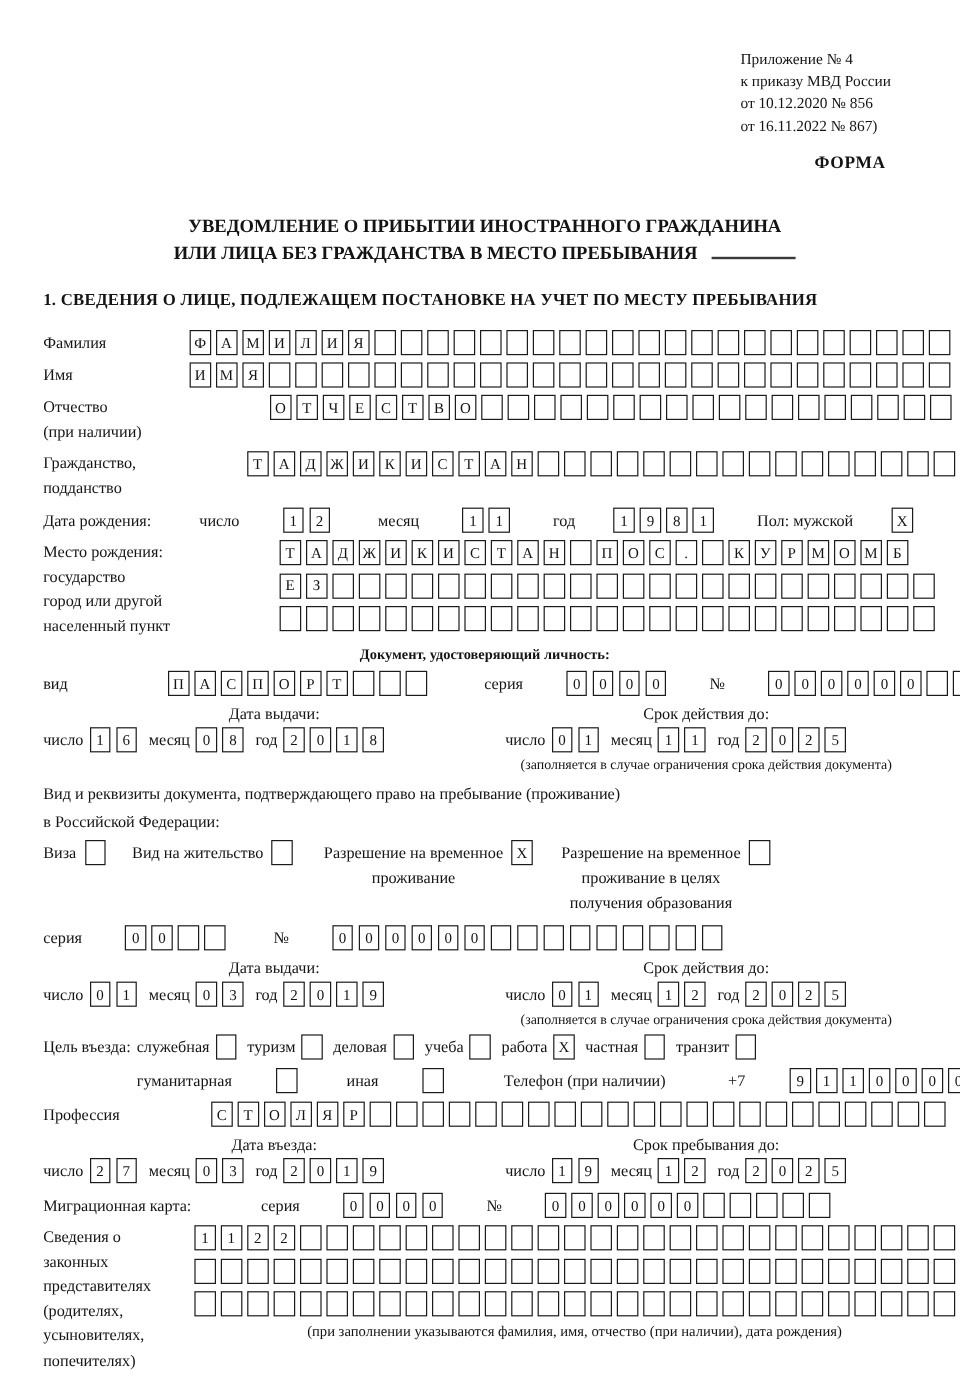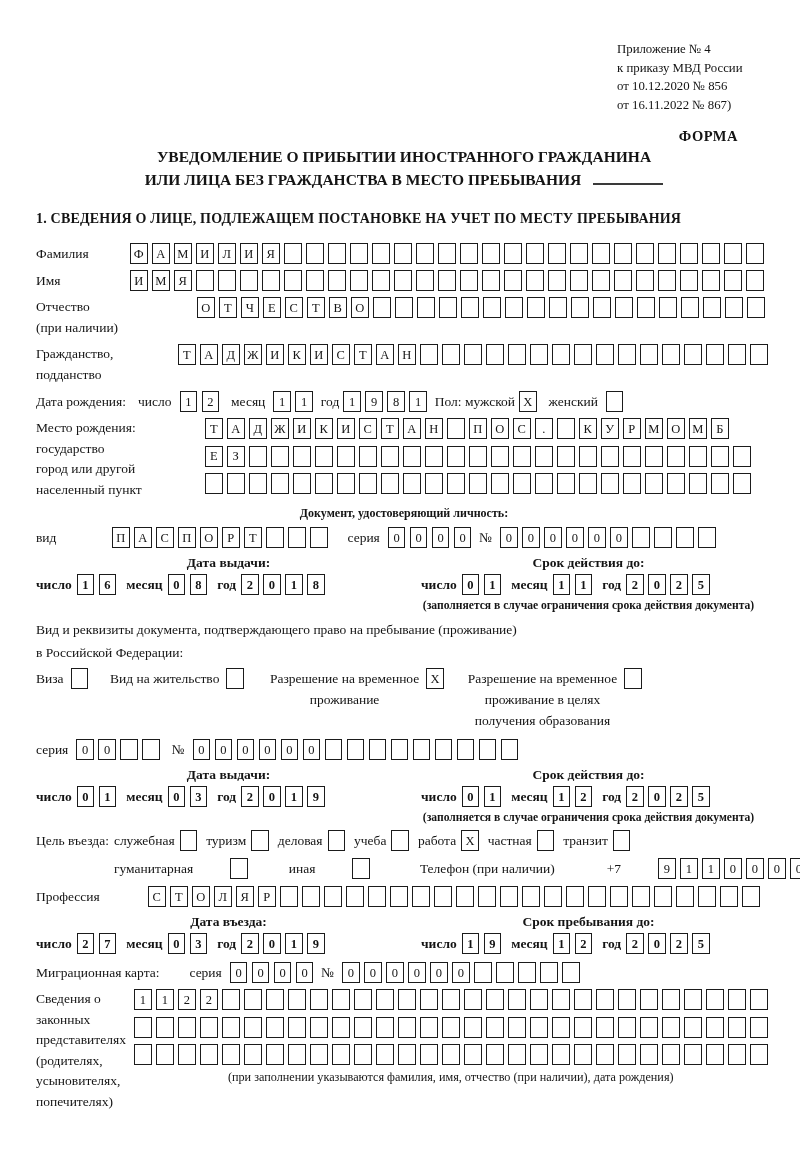--- a/index.html
+++ b/index.html
@@ -2,38 +2,38 @@
 <html><head>
 <meta charset="utf-8">
 <style>
   html,body{margin:0;padding:0;background:#fff;}
   .page{width:800px;height:1163px;box-sizing:border-box;padding:40px 28px 16px 36px;
         font-family:"Liberation Serif","DejaVu Serif",serif;font-size:13.5px;color:#141414;
         background:#fff;overflow:hidden;position:relative;}
   .appendix{margin-left:581px;line-height:18.5px;font-size:12.8px;}
   .appendix .rev{margin-top:5px;}
   .forma{text-align:right;padding-right:34px;font-weight:bold;font-size:14.5px;margin-top:14px;letter-spacing:.5px;}
-  .title{text-align:center;font-weight:bold;font-size:15.5px;line-height:23px;margin-top:0;}
+  .title{text-align:center;font-weight:bold;font-size:15.5px;line-height:23px;margin-top:32px;}
   .title-underline{display:inline-block;width:70px;border-bottom:2.2px solid #3a3a3a;margin-left:12px;vertical-align:baseline;}
   .sec-heading{font-weight:bold;font-size:14px;letter-spacing:.2px;margin:20px 0 16px 0;}
-  .frow{display:flex;align-items:flex-start;margin-bottom:6px;}
+  .frow{display:flex;align-items:flex-start;margin-bottom:6px;gap:28px;}
   .flabel{flex:0 0 auto;line-height:21px;}
   .w94{width:94px;} .w161{width:161px;} .w142{width:142px;} .w169{width:169px;} .w76{width:76px;} .w112{width:112px;} .w98{width:98px;}
   .flabel div{line-height:20.5px;}
   .cells{display:inline-flex;gap:4.5px;flex:0 0 auto;}
   .cell,.cb{box-sizing:border-box;width:17.5px;height:21px;border:1.7px solid #1b1b1b;background:#fff;
         display:inline-flex;align-items:center;justify-content:center;
         font-size:12.5px;line-height:18px;flex:0 0 auto;}
   .lab{line-height:21px;white-space:nowrap;}
   .g4{margin-right:4px;} .g8{margin-right:8px;} .g12{margin-right:12px;} .g20{margin-right:20px;}
   .stack > .cells{display:flex;margin-bottom:6.5px;}
   .stack > .cells:last-child{margin-bottom:0;}
   .doc-heading{text-align:center;font-weight:bold;font-size:12px;margin:2px 0 6px 0;}
   .date-block{display:flex;margin-bottom:4px;}
-  .date-col{display:flex;flex-direction:column;font-weight:bold;}
+  .date-col{display:flex;flex-direction:column;}
   .date-col.left{width:385px;}
   .date-col.right{width:335px;}
   .date-head{text-align:center;line-height:18px;margin-bottom:2px;}
   .date-fields{display:flex;align-items:center;}
   .date-fields .lab{margin-right:5px;}
   .date-fields .cells{margin-right:10px;}
   .date-note{font-size:11.6px;text-align:center;line-height:16px;margin-top:3px;white-space:nowrap;}
   .res-heading{line-height:23px;}
   .permit-row{display:flex;align-items:flex-start;margin:4px 0 8px 0;}
   .permit-group{display:flex;align-items:flex-start;}

